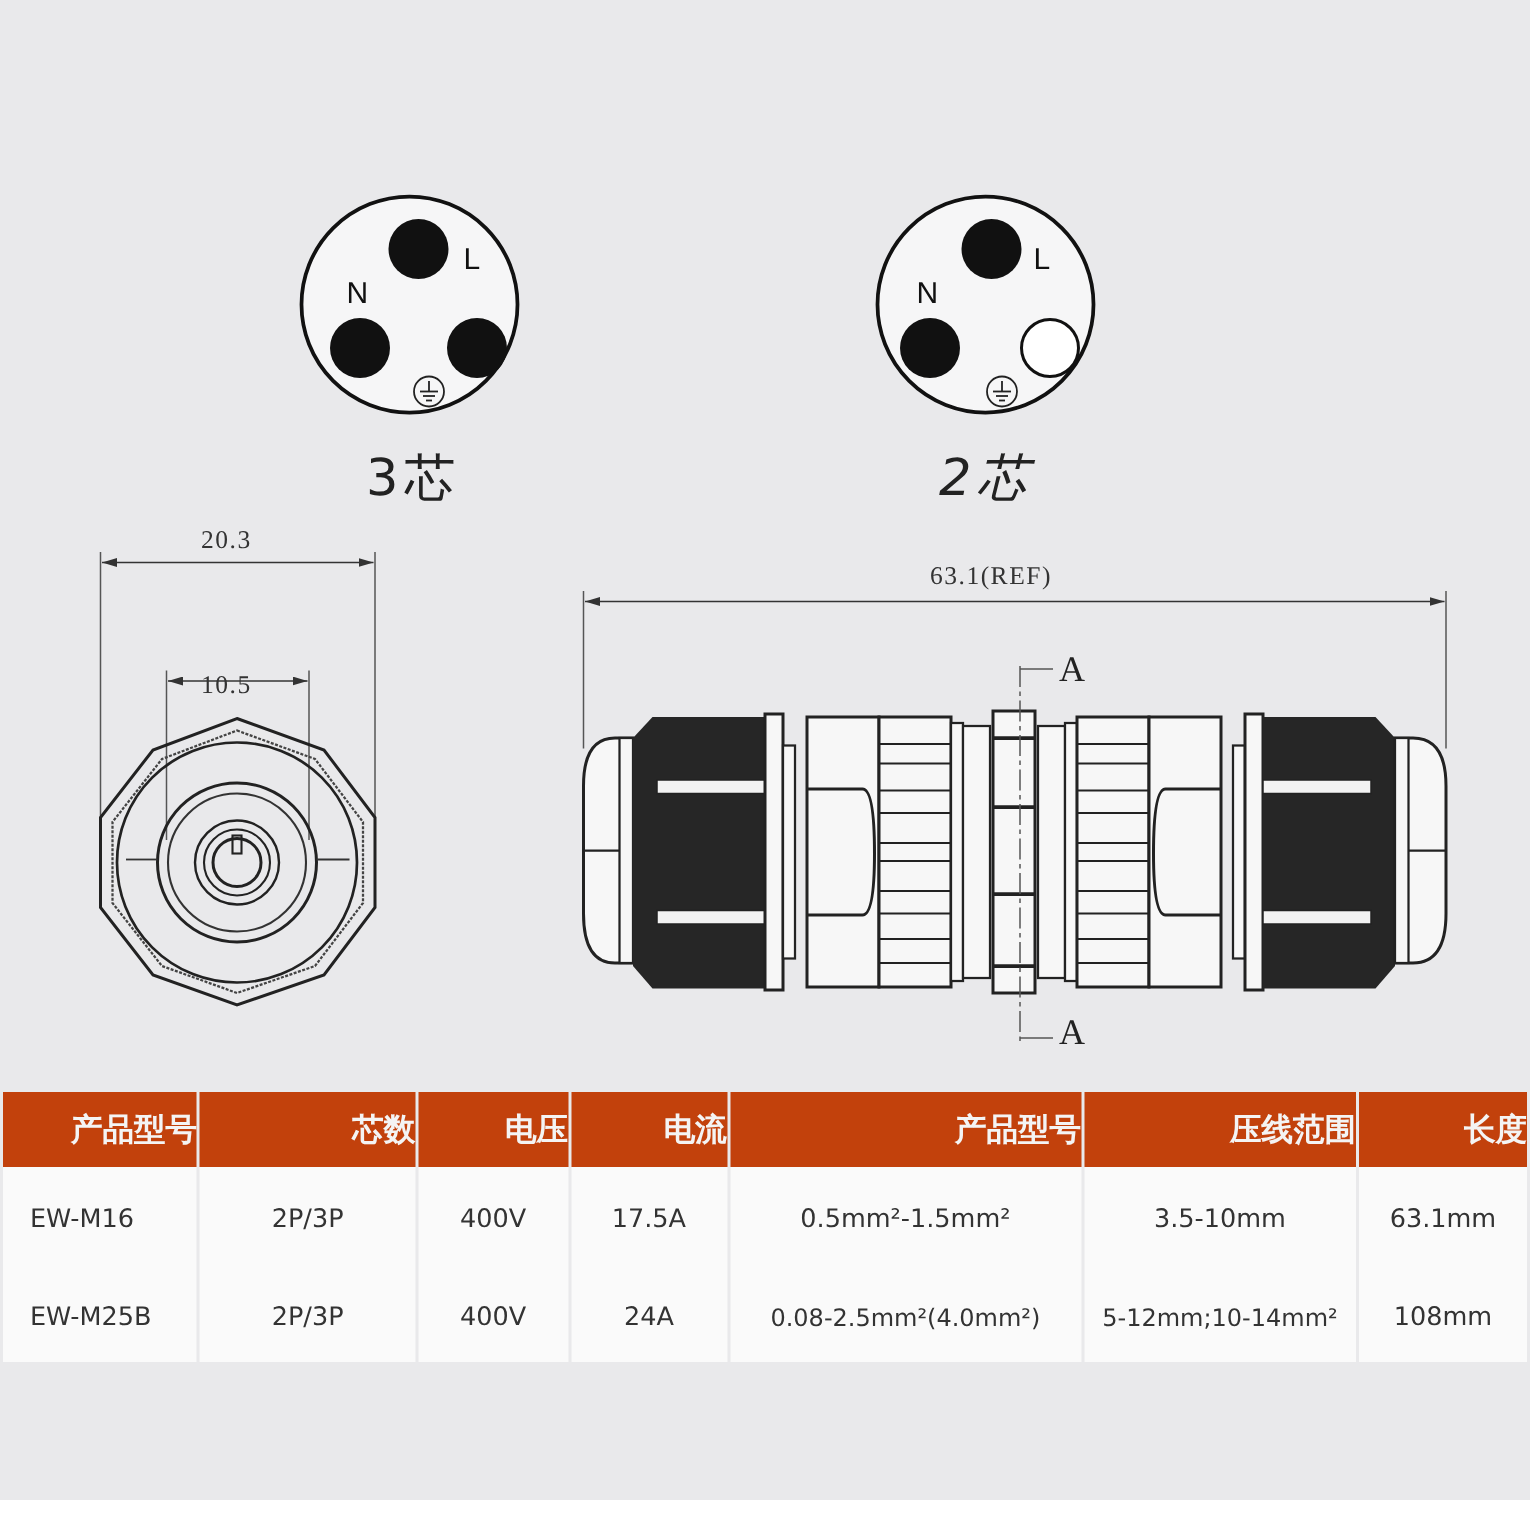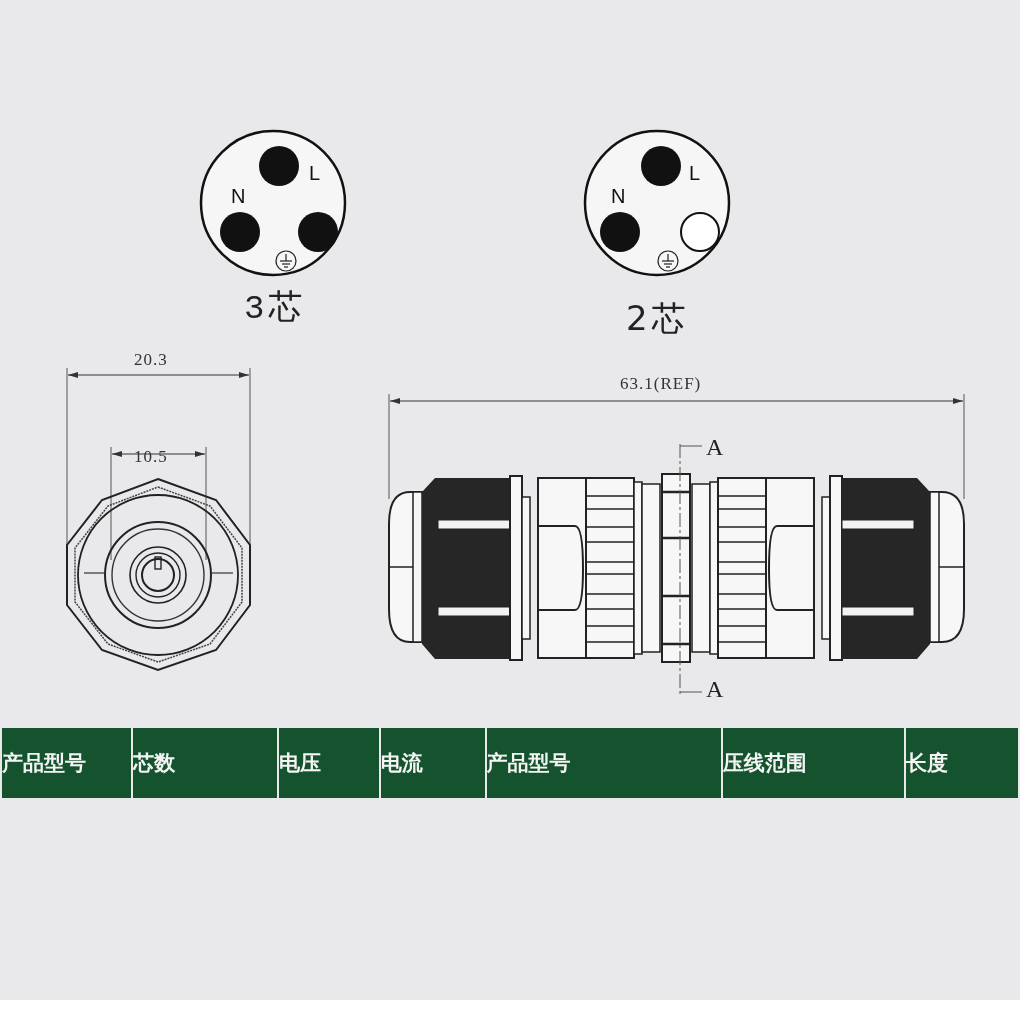--- a/index.html
+++ b/index.html
@@ -4,21 +4,21 @@
 <style>
   html, body { margin:0; padding:0; }
   body { width:1020px; height:1020px; background:#e9e9eb; position:relative; overflow:hidden;
          font-family:"DejaVu Sans","Liberation Sans",sans-serif; color:#222; }
   .abs { position:absolute; }
   .pin-label { font-size:20px; color:#111; font-family:"Liberation Sans",sans-serif; }
   .core-label { font-size:34px; color:#222; letter-spacing:4px; font-family:"DejaVu Sans",sans-serif; }
   .dim { font-family:"Liberation Serif","DejaVu Serif",serif; font-size:17px; color:#333; letter-spacing:1px; }
   .sect { font-family:"Liberation Serif","DejaVu Serif",serif; font-size:24px; color:#222; }
   table.spec { position:absolute; left:0; top:728px; width:1020px; border-collapse:separate; border-spacing:2px 0; }
-  table.spec th { background:#14532d; color:#f4f4f4; font-weight:bold; font-size:21px; height:70px; padding:0; text-align:left; font-family:"DejaVu Sans",sans-serif; }
+  table.spec th { background:#c2410c; color:#f4f4f4; font-weight:bold; font-size:21px; height:50px; padding:0; text-align:right; font-family:"DejaVu Sans",sans-serif; }
   table.spec td { font-size:17px; text-align:center; color:#333; padding:0; font-family:"DejaVu Sans",sans-serif; }
   table.spec tr.r0 td { background:#fafafa; height:70px; }
   table.spec tr.r1 td { background:#f1f1f2; height:72px; line-height:24px; }
   table.spec tr.r2 td { background:#fafafa; height:60px; }
   table.spec td.model { text-align:left; padding-left:18px; }
   .bottom-band { position:absolute; left:0; top:1000px; width:1020px; height:20px; background:#ffffff; }
 </style>
 </head>
 <body>
 
@@ -32,40 +32,40 @@
       <circle cx="88" cy="133" r="10" fill="none" stroke="#222" stroke-width="1.2"></circle>
       <line x1="88" y1="126" x2="88" y2="133" stroke="#222" stroke-width="1.2"></line>
       <line x1="82" y1="133" x2="94" y2="133" stroke="#222" stroke-width="1.2"></line>
       <line x1="84" y1="136" x2="92" y2="136" stroke="#222" stroke-width="1.2"></line>
       <line x1="86" y1="139" x2="90" y2="139" stroke="#222" stroke-width="1.2"></line>
     </g>
   </svg>
   <span class="abs pin-label" style="left:111px;top:34px;">L</span>
   <span class="abs pin-label" style="left:33px;top:57px;">N</span>
 </div>
-<div class="abs core-label" style="left:244px;top:284px;font-family:Liberation Mono, monospace;">3芯</div>
+<div class="abs core-label" style="left:244px;top:296px;">3芯</div>
 
 <div class="abs" style="left:582px;top:128px;width:150px;height:150px;">
   <svg width="150" height="150" viewBox="0 0 150 150">
     <circle cx="75" cy="75" r="72" fill="#f6f6f7" stroke="#111" stroke-width="2.5"></circle>
     <circle cx="79" cy="38" r="20" fill="#111"></circle>
     <circle cx="38" cy="104" r="20" fill="#111"></circle>
     <circle cx="118" cy="104" r="19" fill="#fff" stroke="#111" stroke-width="2"></circle>
     <g>
       <circle cx="86" cy="133" r="10" fill="none" stroke="#222" stroke-width="1.2"></circle>
       <line x1="86" y1="126" x2="86" y2="133" stroke="#222" stroke-width="1.2"></line>
       <line x1="80" y1="133" x2="92" y2="133" stroke="#222" stroke-width="1.2"></line>
       <line x1="82" y1="136" x2="90" y2="136" stroke="#222" stroke-width="1.2"></line>
       <line x1="84" y1="139" x2="88" y2="139" stroke="#222" stroke-width="1.2"></line>
     </g>
   </svg>
   <span class="abs pin-label" style="left:107px;top:34px;">L</span>
   <span class="abs pin-label" style="left:29px;top:57px;">N</span>
 </div>
-<div class="abs core-label" style="left:626px;top:296px;">2芯</div>
+<div class="abs core-label" style="left:626px;top:296px;font-style:italic;">2芯</div>
 
 <div class="abs" style="left:50px;top:340px;width:230px;height:360px;">
   <svg width="230" height="360" viewBox="0 0 230 360">
     <defs>
       <marker id="arr" markerWidth="10" markerHeight="6" refX="10" refY="3" orient="auto-start-reverse">
         <path d="M0,0 L10,3 L0,6 Z" fill="#333"></path>
       </marker>
     </defs>
 
     <line x1="17" y1="28" x2="17" y2="265" stroke="#555" stroke-width="1"></line>
@@ -188,15 +188,33 @@
       <th>产品型号</th>
       <th>芯数</th>
       <th>电压</th>
       <th>电流</th>
       <th>产品型号</th>
       <th>压线范围</th>
       <th>长度</th>
     </tr>
   </thead>
   <tbody>
+    <tr class="r0">
+      <td class="model">EW-M16</td>
+      <td>2P/3P</td>
+      <td>400V</td>
+      <td>17.5A</td>
+      <td>0.5mm²-1.5mm²</td>
+      <td>3.5-10mm</td>
+      <td>63.1mm</td>
+    </tr>
+    <tr class="r2">
+      <td class="model">EW-M25B</td>
+      <td>2P/3P</td>
+      <td>400V</td>
+      <td>24A</td>
+      <td style="font-size:16px;">0.08-2.5mm²(4.0mm²)</td>
+      <td style="font-size:16px;">5-12mm;10-14mm²</td>
+      <td>108mm</td>
+    </tr>
   </tbody>
 </table>
 <div class="bottom-band"></div>
 
 </body></html>

